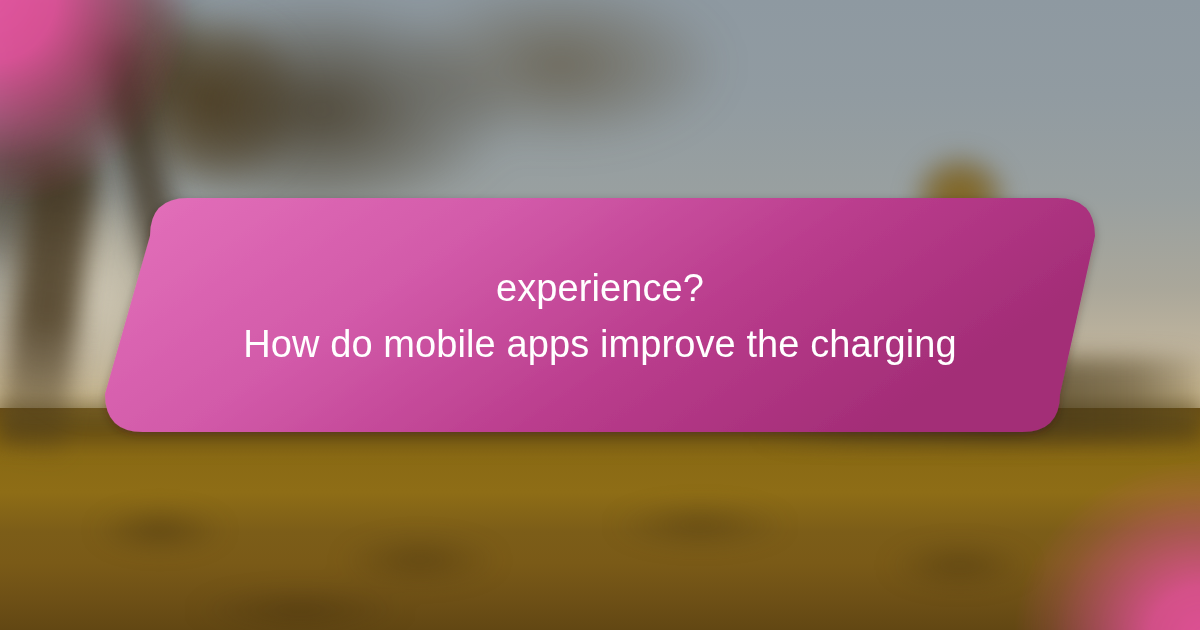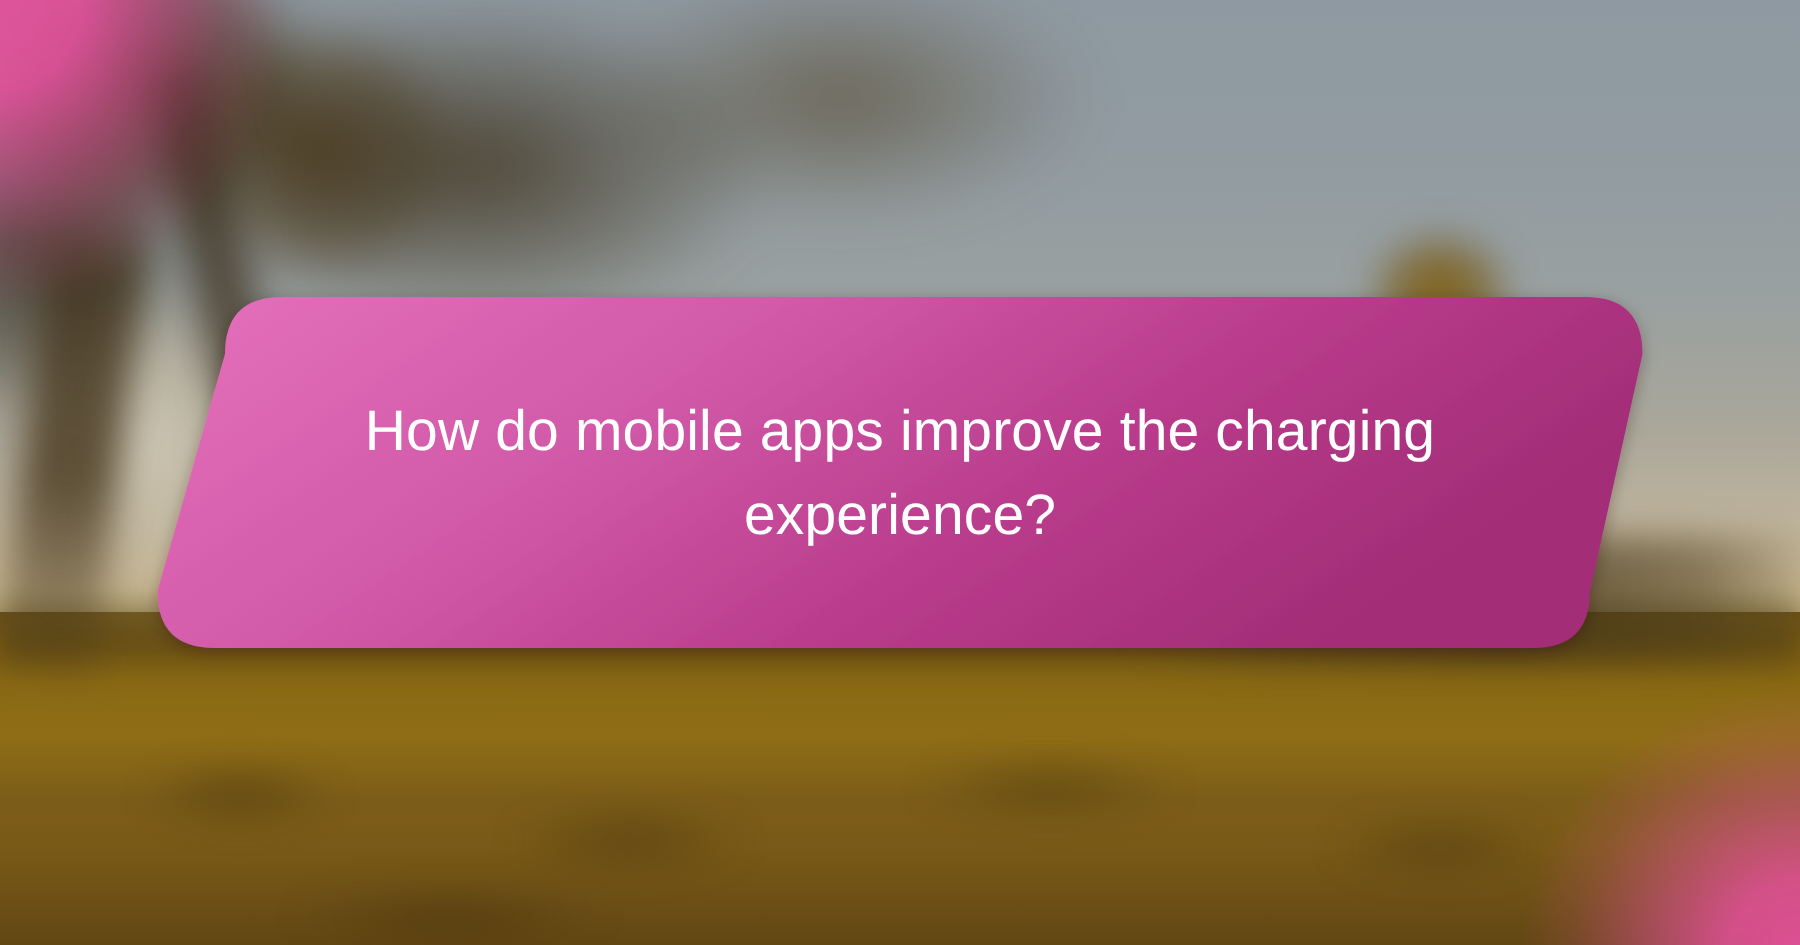--- a/index.html
+++ b/index.html
@@ -302,18 +302,18 @@
                Q 1095 198 1095 236
                L 1060 394
                Q 1060 432 1022 432
                L 143 432
                Q 105 432 105 394
                L 150 236
                Q 150 198 188 198 Z" fill="url(#bannerGrad)" filter="url(#bannerShadow)"></path>
     </svg>
 
     <div class="banner-text">
+      <span>experience?</span>
       <span>How do mobile apps improve the charging</span>
-      <span>experience?</span>
     </div>
   </div>
 
 </div>
 
 </body></html>

